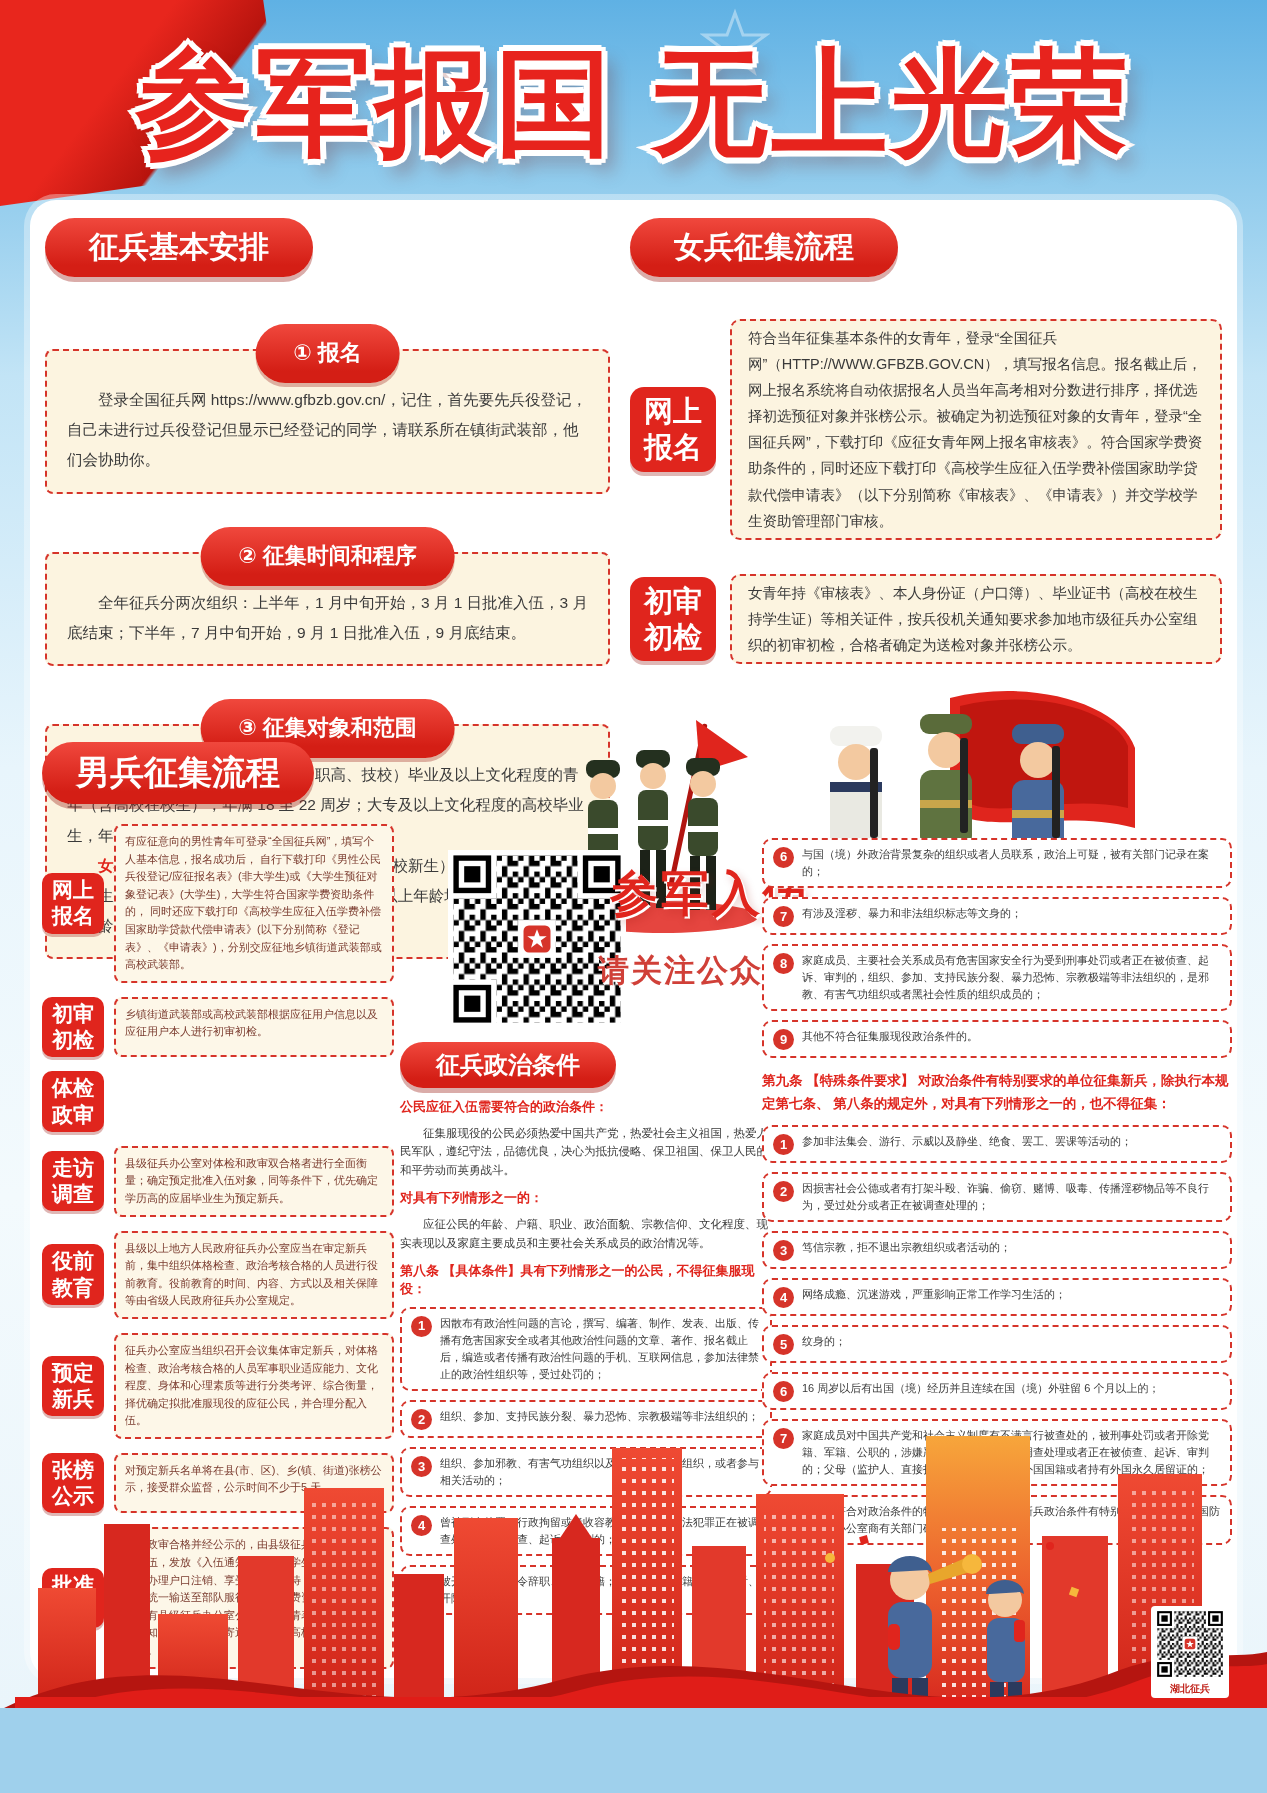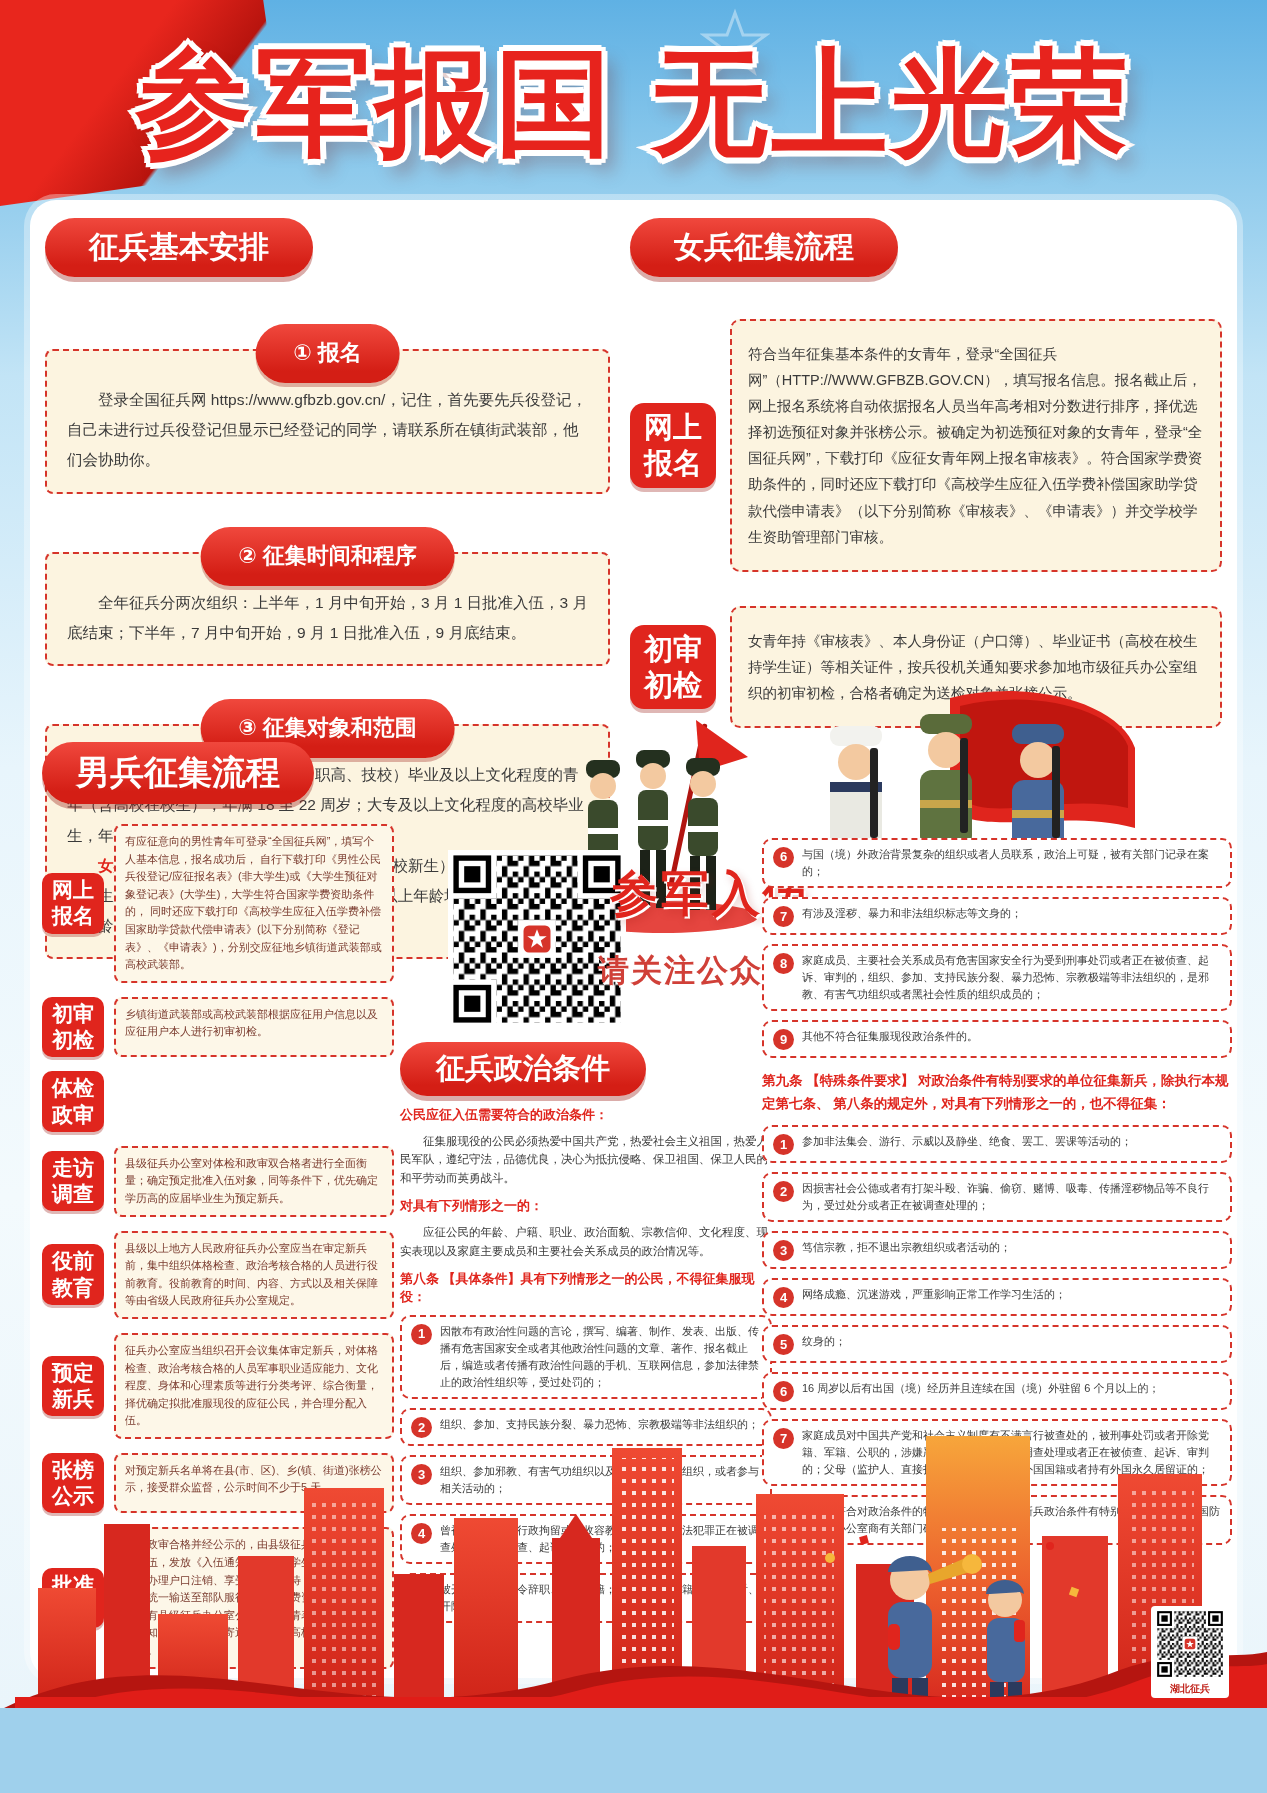--- a/index.html
+++ b/index.html
@@ -36,40 +36,40 @@
   .indent{text-indent:2em;}
   .redlab{color:#e02419;font-weight:bold;}
   .colR{position:absolute;left:630px;top:218px;width:592px;z-index:2;}
   .fstep{display:flex;gap:14px;margin-top:34px;align-items:stretch;}
   .fstep-label{flex:0 0 86px;background:linear-gradient(180deg,#ef4136,#d6201六 80%);
     background:#e0251d;color:#fff;font-size:29px;font-weight:bold;border-radius:14px;
     display:flex;align-items:center;justify-content:center;text-align:center;
     width:86px;line-height:1.25;padding:6px;word-break:break-all;align-self:center;
     box-shadow:0 4px 0 rgba(150,16,10,.3);}
   .fstep-box{flex:1;border:2.5px dashed #d6342a;border-radius:10px;background:#fcf4e0;
-    padding:20px 16px;font-size:14.5px;line-height:1.8;color:#3a3a3a;}
+    padding:4px 16px;font-size:14.5px;line-height:1.8;color:#3a3a3a;}
   
   .colM{position:absolute;left:42px;top:742px;width:352px;z-index:2;}
   .colM .sec-pill{font-size:34px;padding:8px 34px;}
   .mstep{display:flex;gap:10px;margin-top:14px;align-items:stretch;}
   .mstep-label{flex:0 0 62px;width:62px;background:#e0251d;color:#fff;font-size:21px;
     font-weight:bold;border-radius:10px;display:flex;align-items:center;justify-content:center;
     text-align:center;line-height:1.25;padding:4px;word-break:break-all;align-self:center;
     box-shadow:0 3px 0 rgba(150,16,10,.3);}
   .mstep-box{flex:1;border:2px dashed #d6342a;border-radius:8px;background:#fdf7e8;
     padding:7px 9px;font-size:11px;line-height:1.6;color:#7a3b2e;}
   
   .qr-main{position:absolute;left:448px;top:850px;width:178px;height:178px;z-index:2;}
   .slogan1{position:absolute;left:610px;top:862px;width:230px;z-index:2;color:#e0251d;
     font-size:48px;font-weight:900;letter-spacing:3px;text-shadow:2px 2px 0 #fff,4px 5px 8px rgba(150,20,12,.25);}
   .slogan2{position:absolute;left:598px;top:950px;width:260px;z-index:2;color:#d04038;
     font-size:31px;font-weight:bold;letter-spacing:2px;text-shadow:1px 2px 0 #fff;}
   
   .colP{position:absolute;left:400px;top:1042px;width:372px;z-index:2;}
-  .colP .sec-pill{font-size:29px;padding:7px 36px;}
+  .colP .sec-pill{font-size:24px;padding:7px 36px;}
   .colP .para{font-size:11.5px;line-height:1.6;color:#3a3a3a;margin-top:8px;}
   .colP .ptitle{color:#e0251d;font-weight:bold;font-size:13px;margin-top:10px;}
   .nitem{display:flex;gap:8px;border:2px dashed #d6342a;border-radius:10px;background:#fff;
     padding:6px 9px;margin-top:9px;font-size:11px;line-height:1.55;color:#3a3a3a;align-items:flex-start;}
   .badge{flex:0 0 auto;width:21px;height:21px;border-radius:50%;background:#d6342a;color:#fff;
     font-size:13px;font-weight:bold;display:flex;align-items:center;justify-content:center;margin-top:1px;}
   
   .colQ{position:absolute;left:762px;top:838px;width:470px;z-index:2;}
   .colQ .nitem{background:#fff;}
   .a9title{color:#e0251d;font-weight:bold;font-size:13.5px;line-height:1.7;margin-top:12px;}

